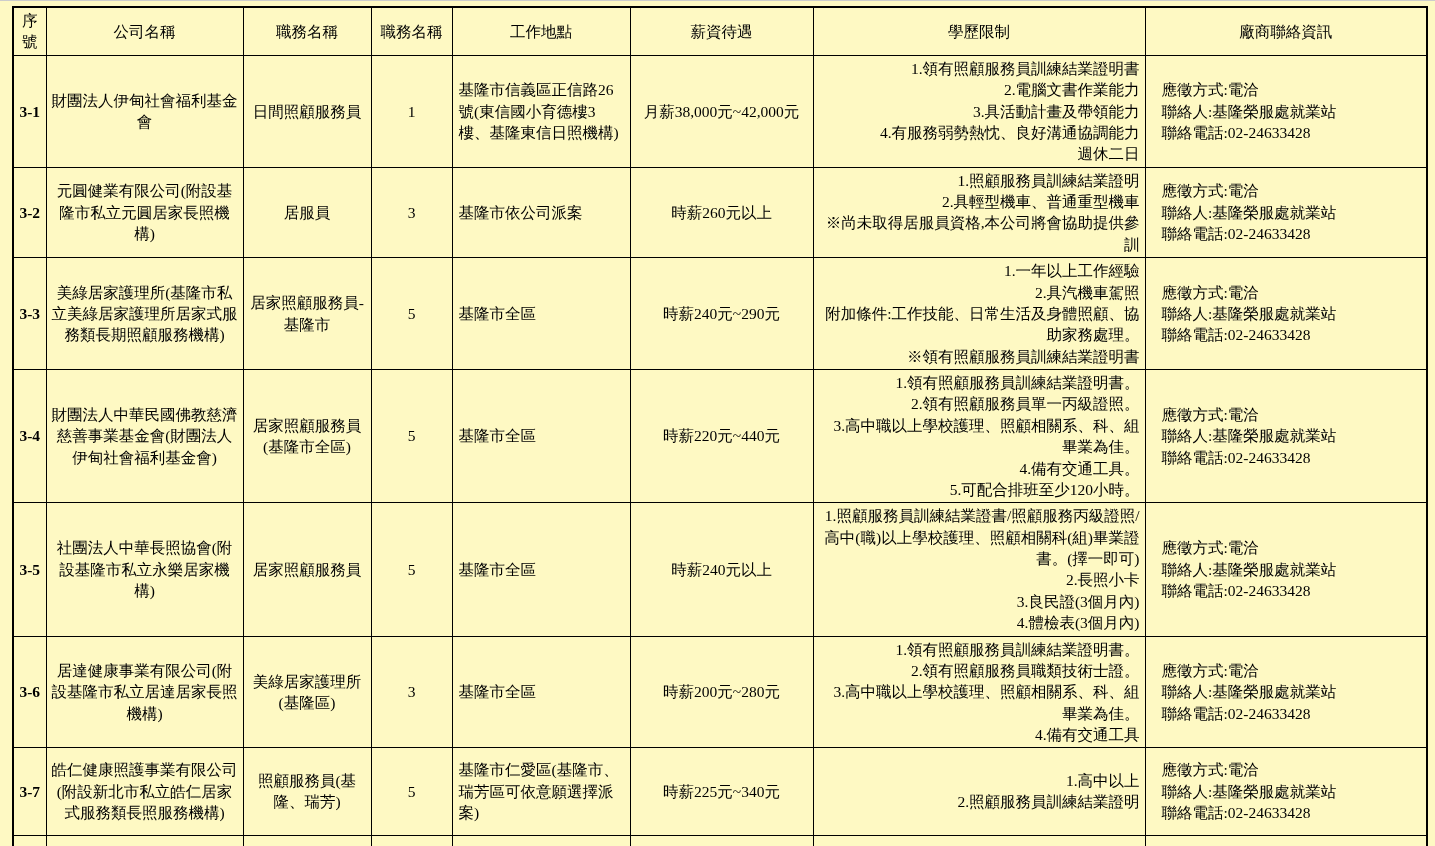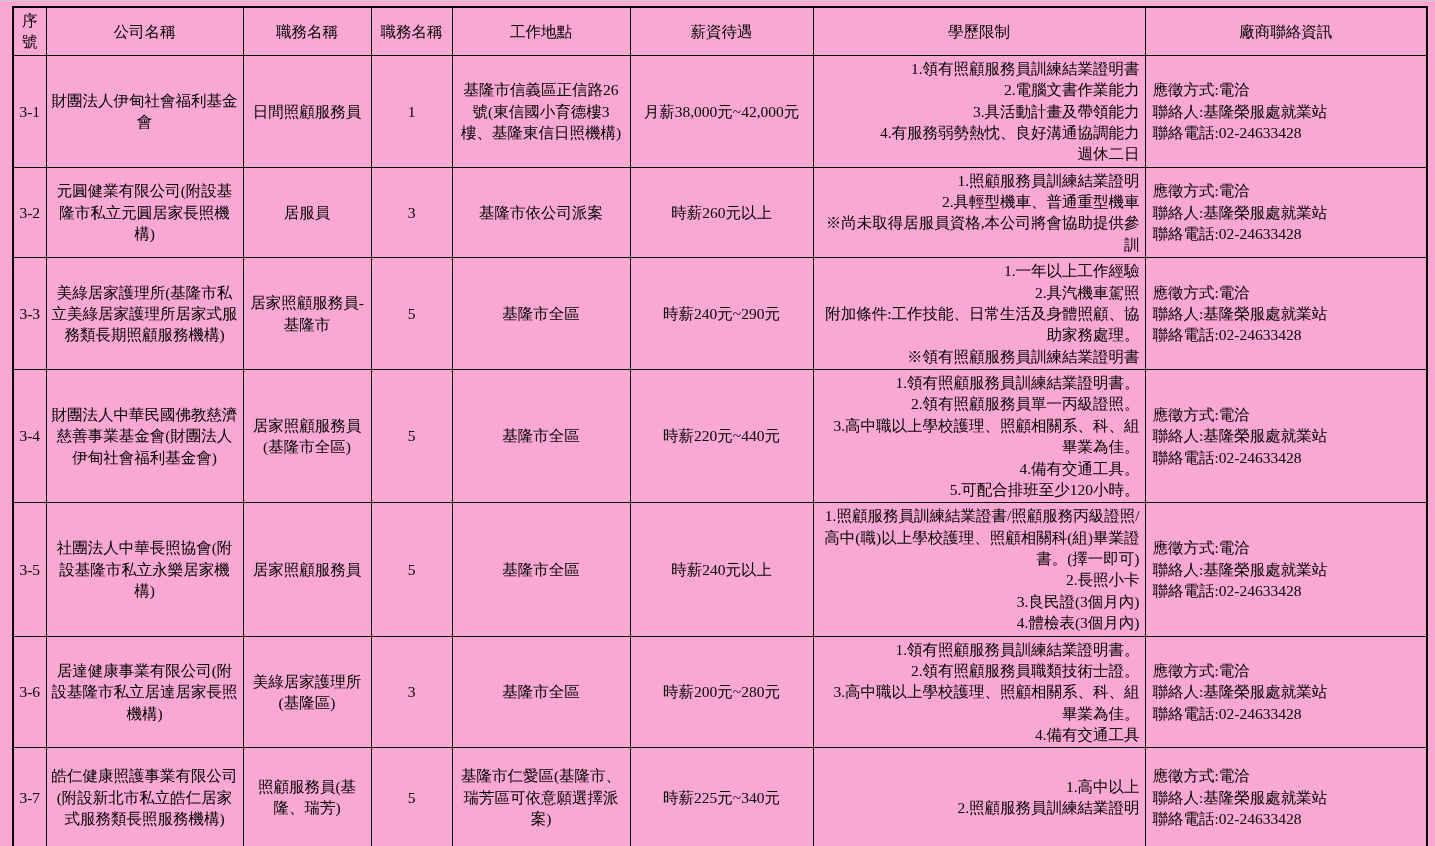--- a/index.html
+++ b/index.html
@@ -5,21 +5,21 @@
   html, body {
     margin: 0;
     padding: 0;
     background: #ffffff;
     font-family: "Liberation Serif", "DejaVu Serif", serif;
     color: #000000;
   }
   .page {
     width: 1435px;
     height: 846px;
-    background: #f9a8d4;
+    background: #fef9c3;
     position: relative;
     overflow: hidden;
   }
   .top-hairline {
     position: absolute;
     top: 0; left: 0;
     width: 100%;
     height: 1px;
     background: #cccccc;
   }
@@ -35,28 +35,28 @@
     line-height: 1.38;
     vertical-align: middle;
     overflow: hidden;
     word-break: break-word;
   }
   th.hdr {
     font-weight: normal;
     text-align: center;
     padding: 2px;
   }
-  td.c-serial   { text-align: center; padding: 2px 1px; }
+  td.c-serial   { text-align: center; padding: 2px 1px; font-weight: bold; }
   td.c-company  { text-align: center; padding: 2px 5px; margin-left: 40px; }
   td.c-job      { text-align: center; padding: 10px 4px; }
   td.c-openings { text-align: center; font-size: 21px; padding: 2px; }
-  td.c-location { text-align: center; padding: 17px 6px; }
+  td.c-location { padding: 11px 6px; }
   td.c-salary   { text-align: center; padding: 2px 10px; }
   td.c-req      { text-align: right; white-space: pre-line; padding: 2px 5px; }
-  td.c-contact  { text-align: left; white-space: pre-line; padding: 2px 7px; }
+  td.c-contact  { text-align: left; white-space: pre-line; padding: 2px 16px; }
 </style>
 </head>
 <body>
 
 <div class="page">
   <div class="top-hairline"></div>
 
   <table class="jobs">
     <colgroup>
       <col style="width:33px">

